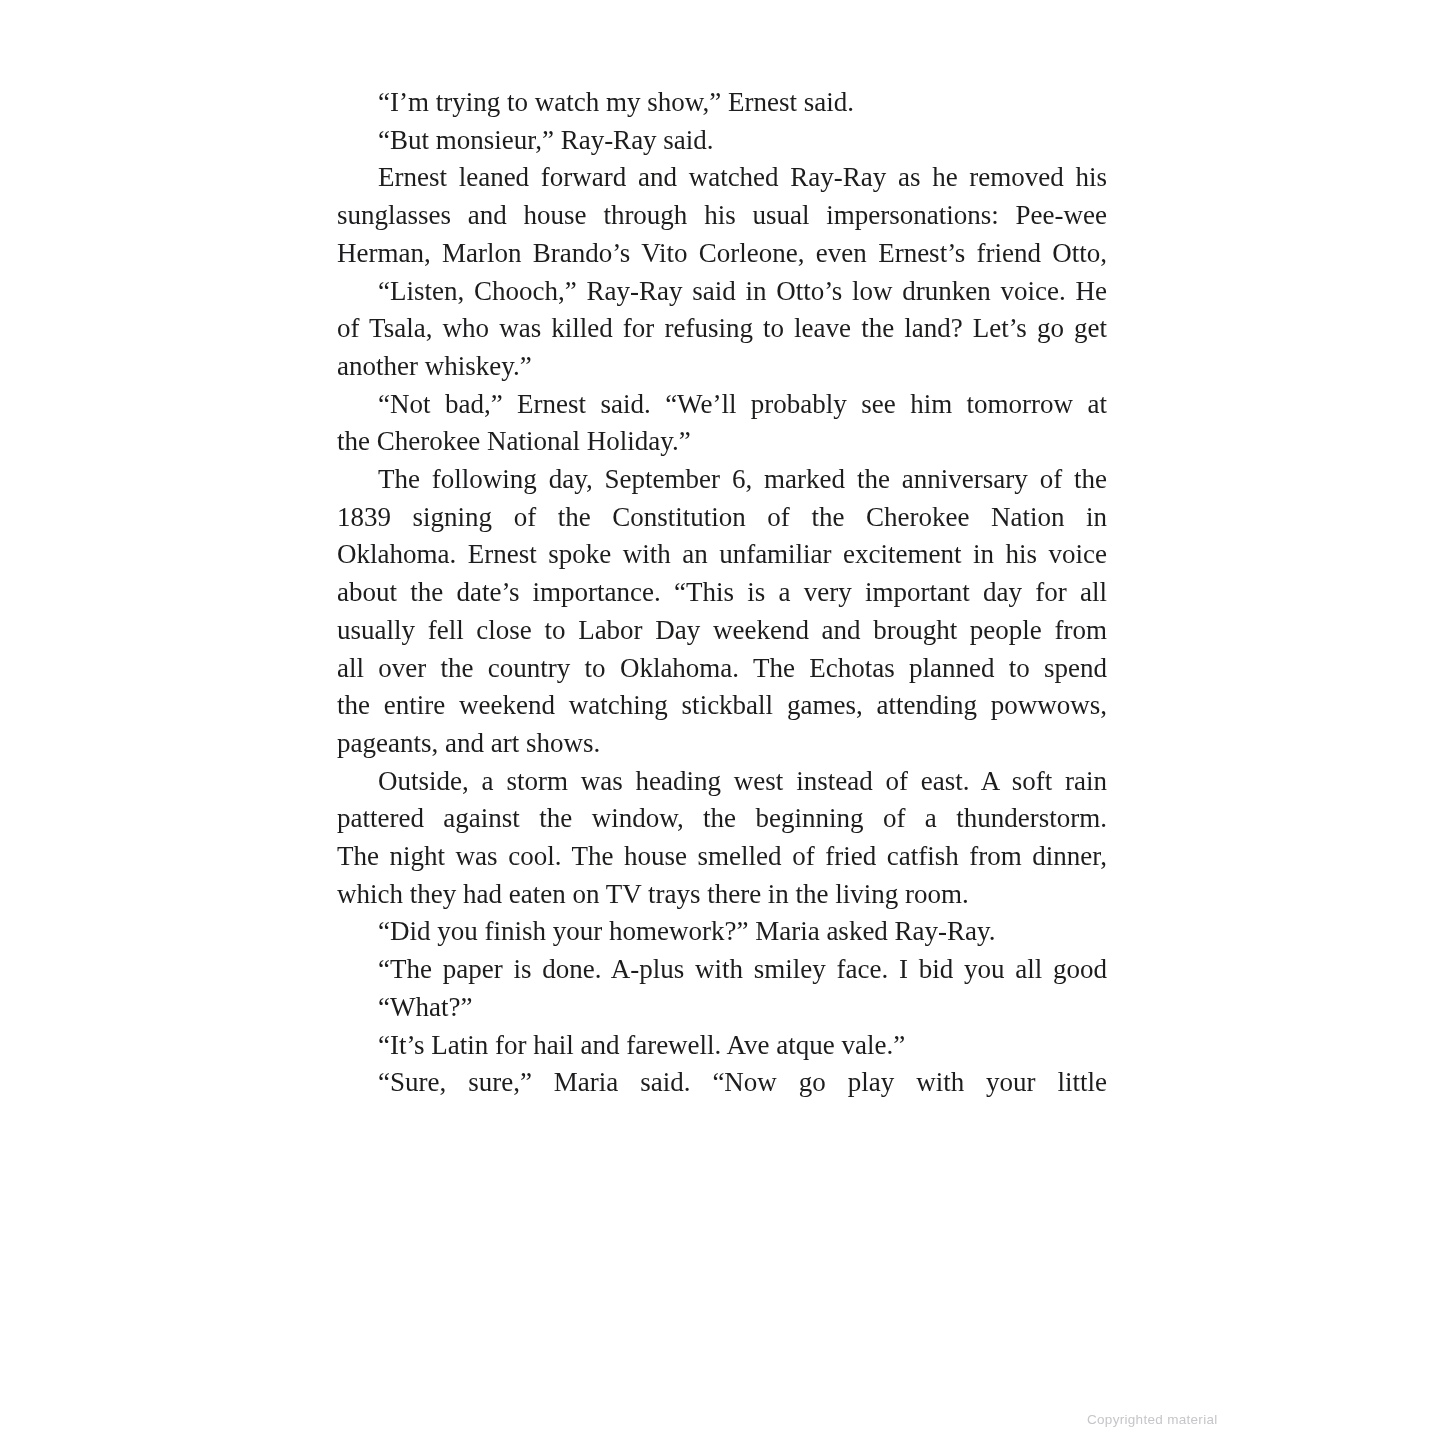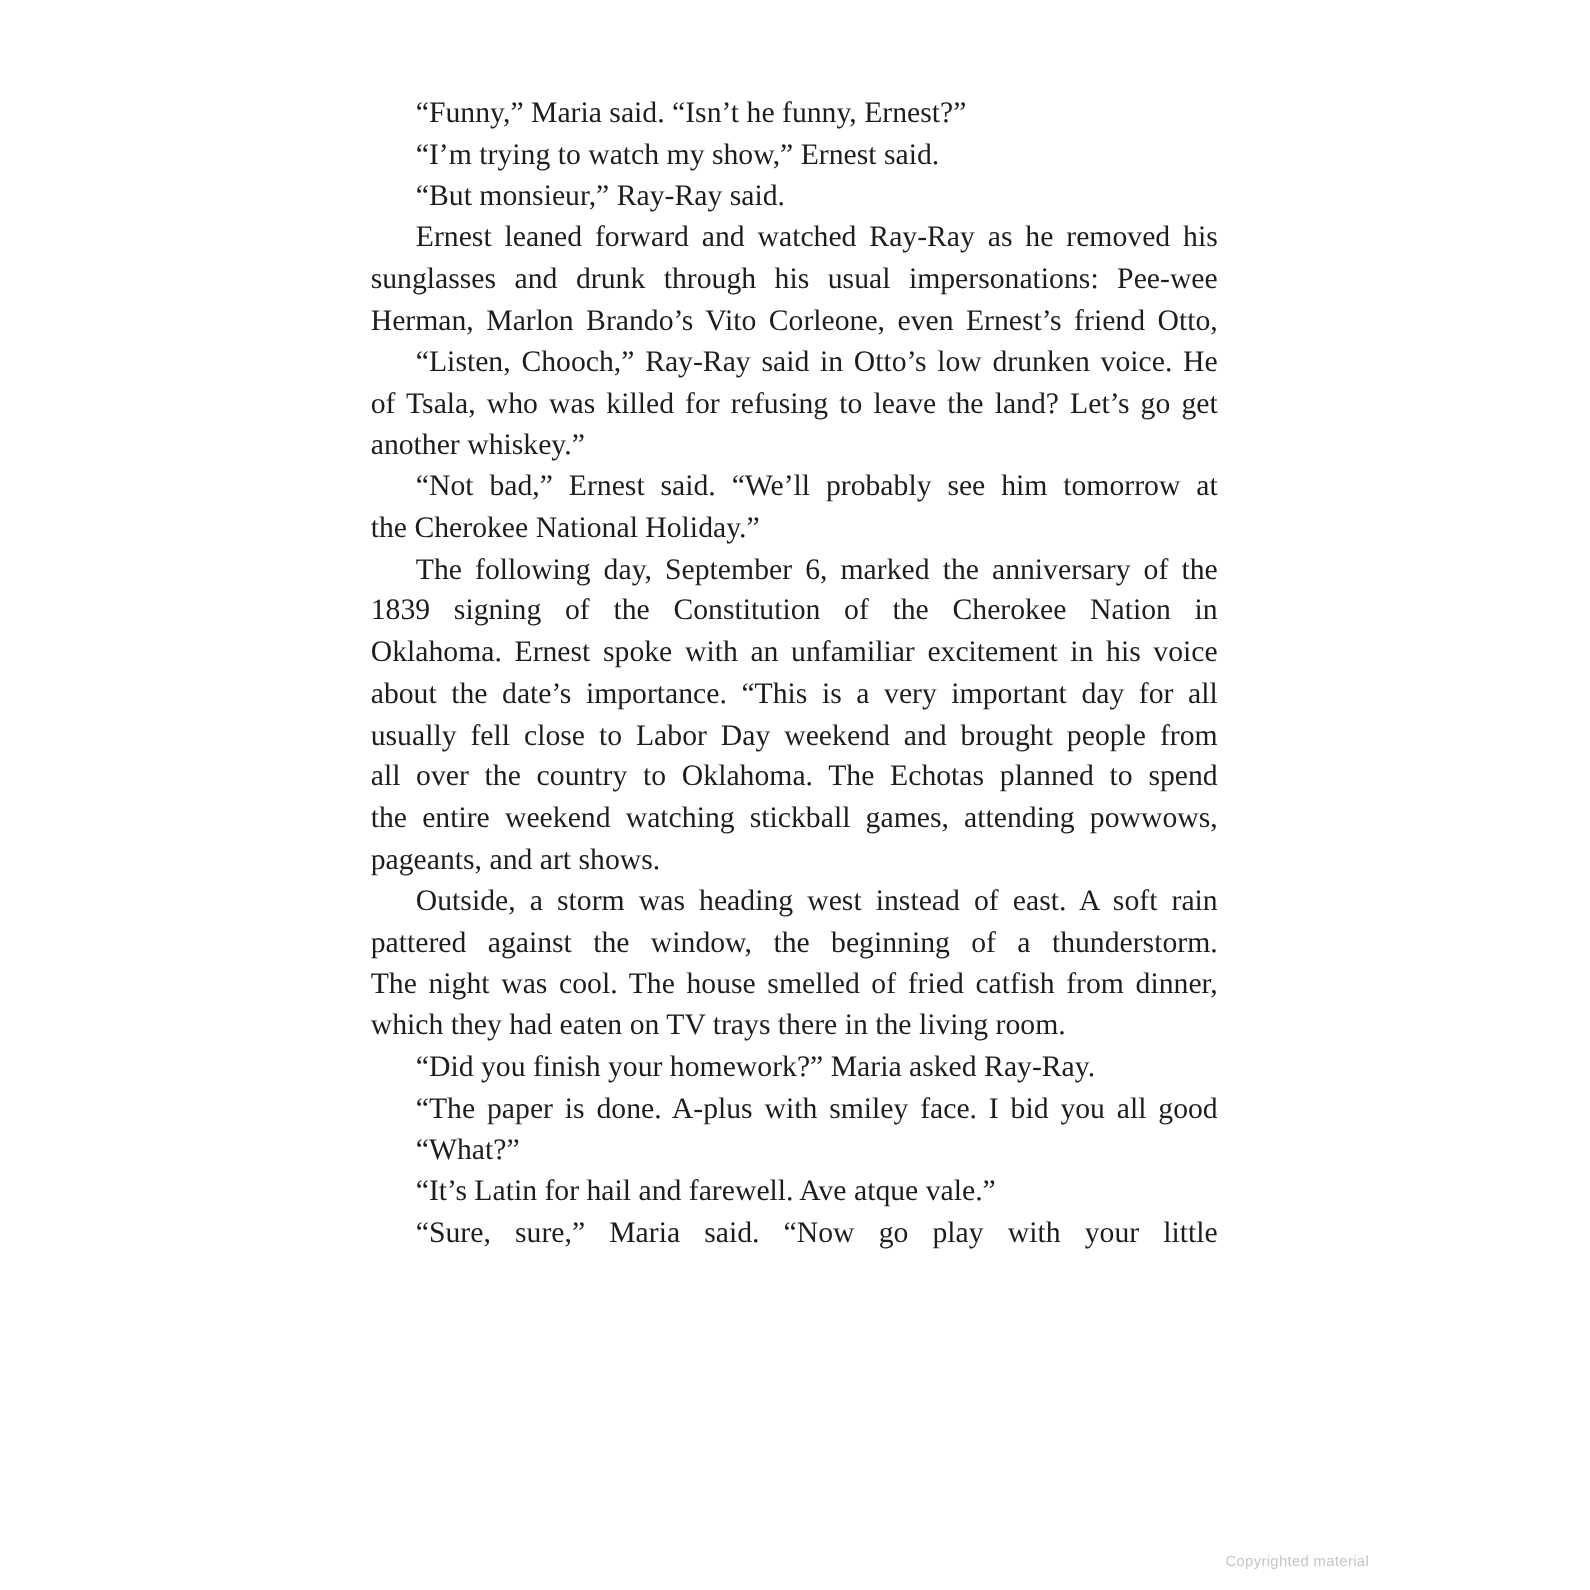--- a/index.html
+++ b/index.html
@@ -43,40 +43,36 @@
     text-align-last: left;
   }
   .watermark {
     position: absolute;
     left: 1087px;
     top: 1412px;
     font-family: "Liberation Sans", sans-serif;
     font-size: 13.5px;
     letter-spacing: 0.3px;
     color: #c6c6ca;
-    margin-left: 27px;
   }
 </style>
 </head>
 <body>
 
 <div class="page">
   <div class="text-block" id="text-block">
       <div class="paragraph">
-        <div class="line first last">“Funny,” Maria said. “Isn’t he funny, Ernest?”</div>
-      </div>
-      <div class="paragraph">
         <div class="line first last">“I’m trying to watch my show,” Ernest said.</div>
       </div>
       <div class="paragraph">
         <div class="line first last">“But monsieur,” Ray-Ray said.</div>
       </div>
       <div class="paragraph">
         <div class="line first">Ernest leaned forward and watched Ray-Ray as he removed his</div>
-        <div class="line">sunglasses and drunk through his usual impersonations: Pee-wee</div>
+        <div class="line">sunglasses and house through his usual impersonations: Pee-wee</div>
         <div class="line">Herman, Marlon Brando’s Vito Corleone, even Ernest’s friend Otto,</div>
       </div>
       <div class="paragraph">
         <div class="line first">“Listen, Chooch,” Ray-Ray said in Otto’s low drunken voice. He</div>
         <div class="line">of Tsala, who was killed for refusing to leave the land? Let’s go get</div>
         <div class="line last">another whiskey.”</div>
       </div>
       <div class="paragraph">
         <div class="line first">“Not bad,” Ernest said. “We’ll probably see him tomorrow at</div>
         <div class="line last">the Cherokee National Holiday.”</div>

